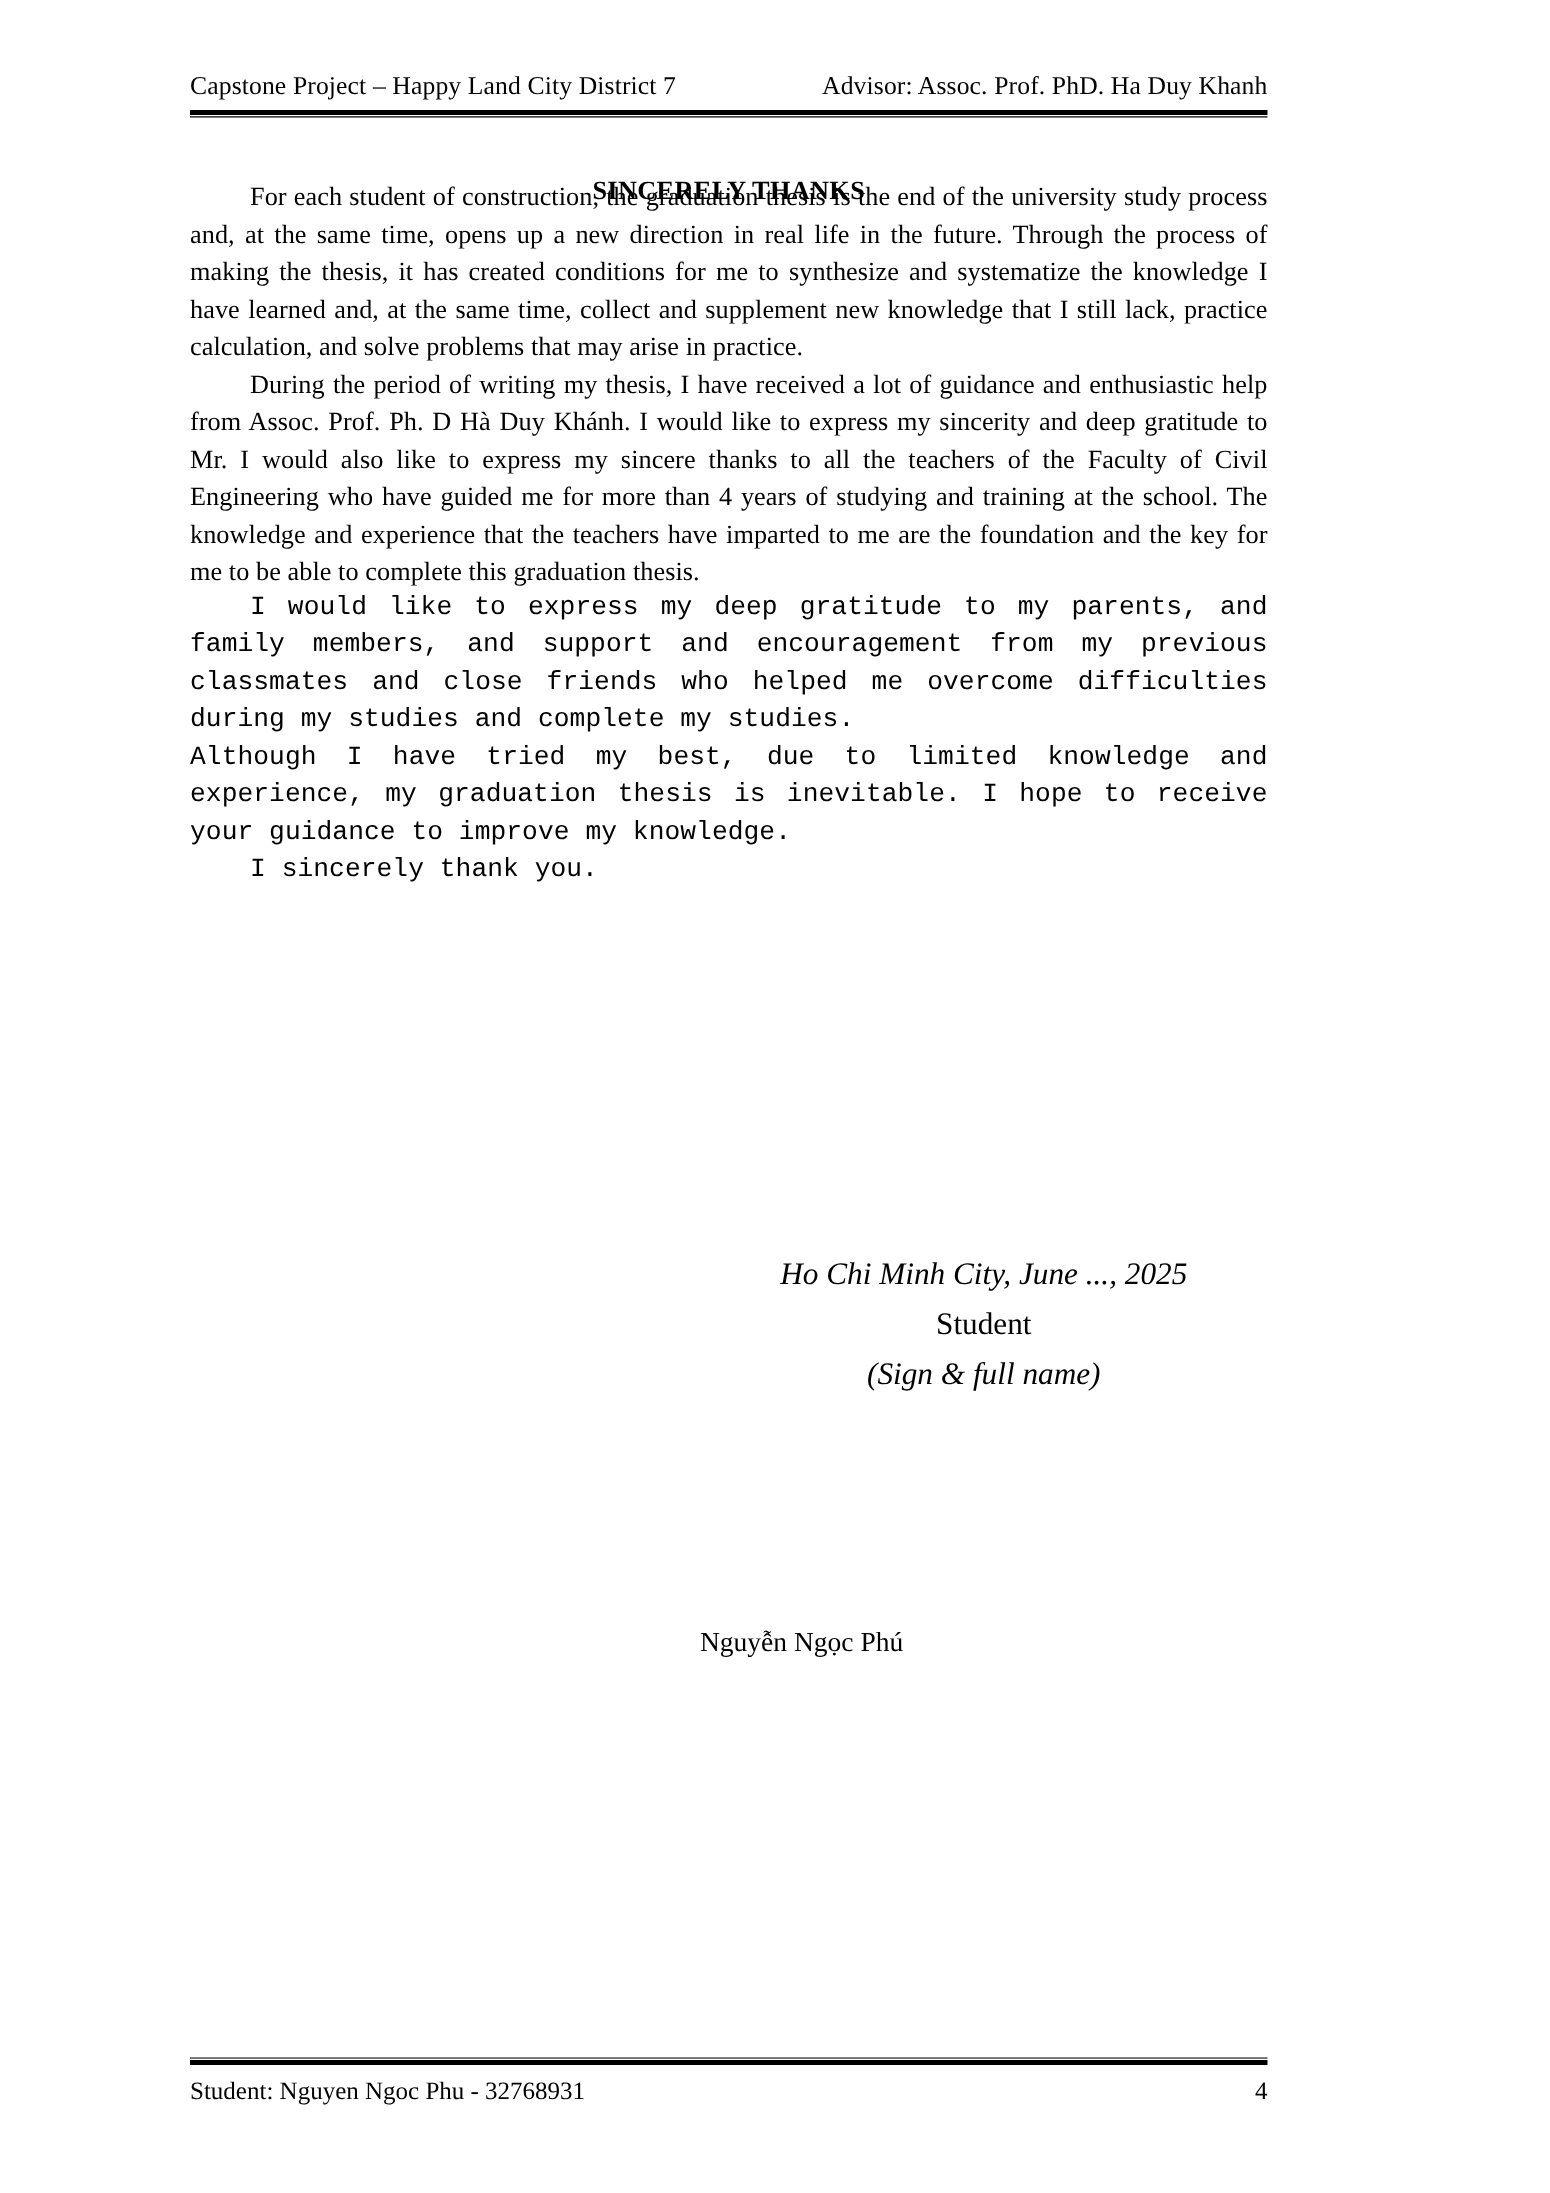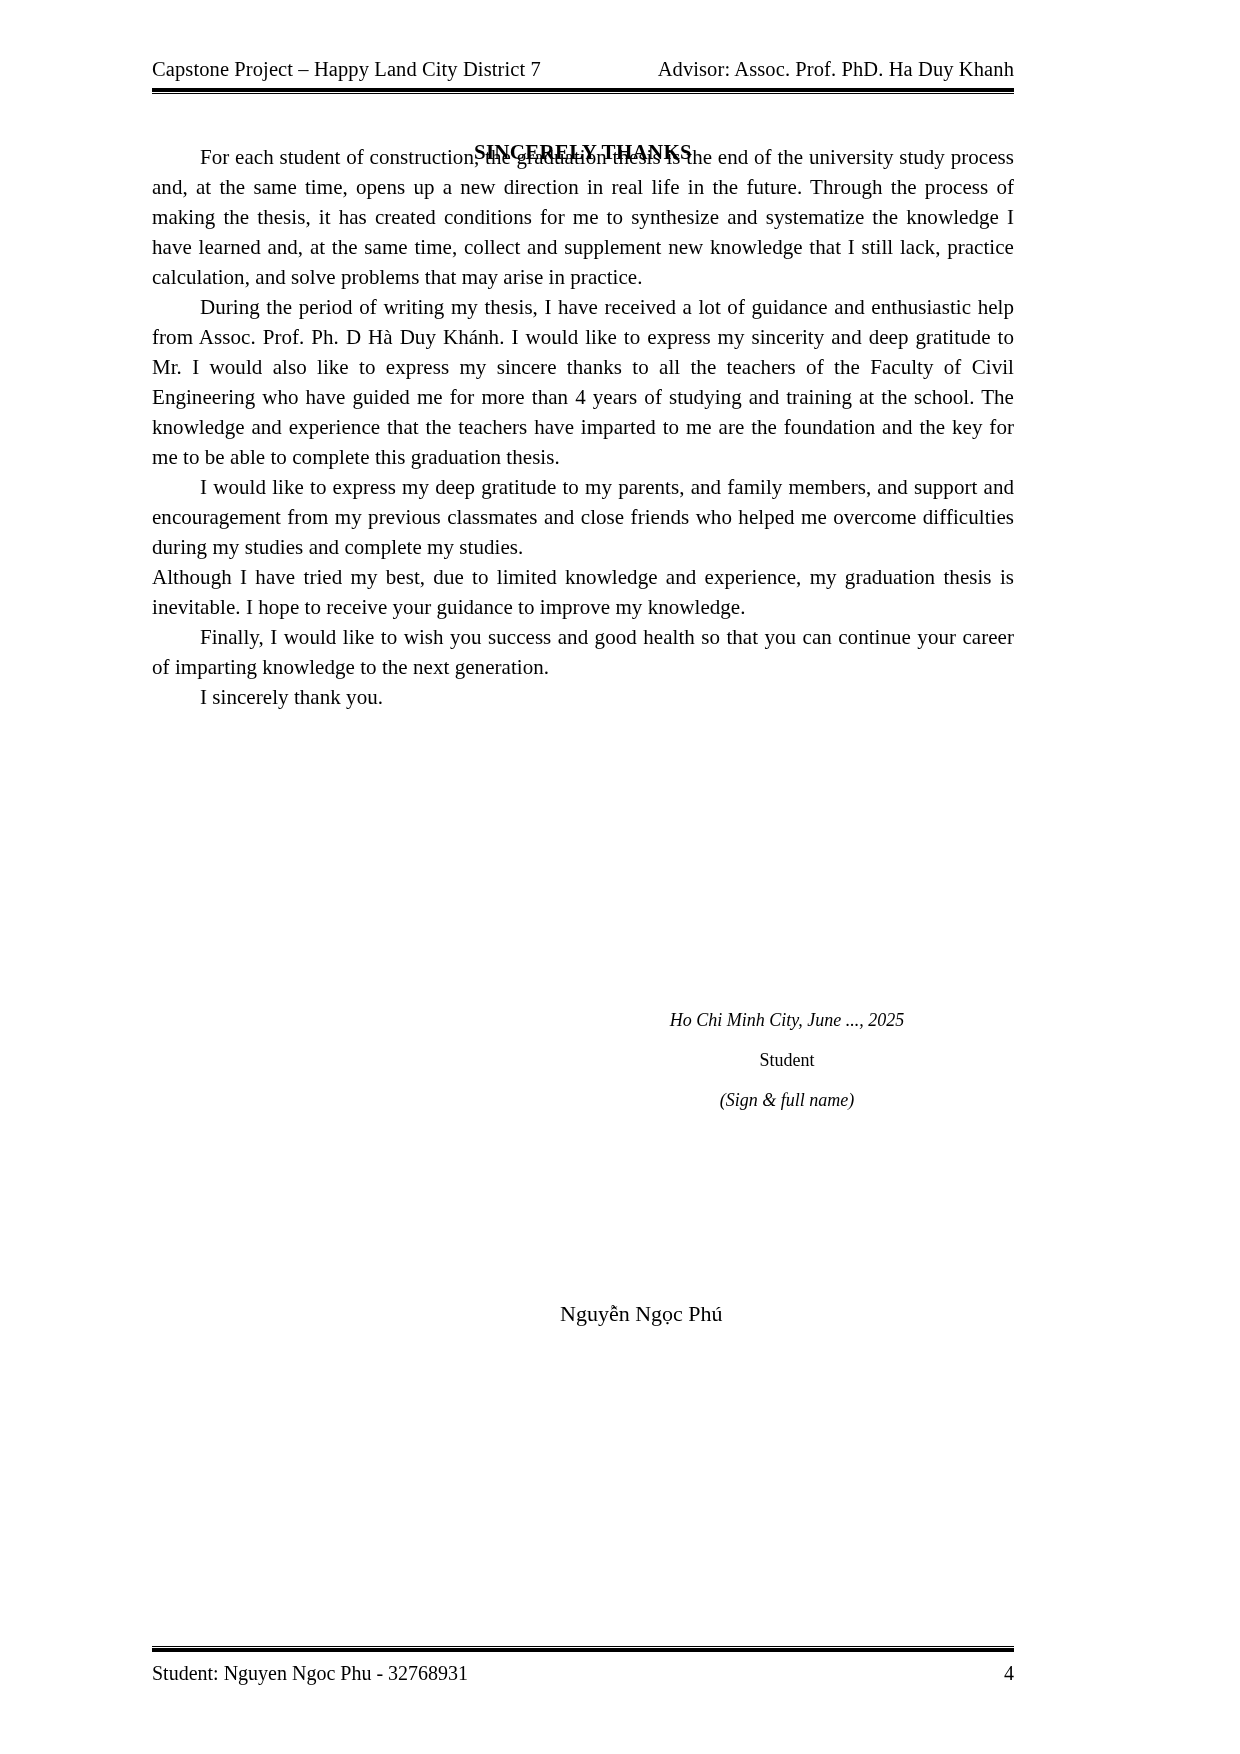--- a/index.html
+++ b/index.html
@@ -93,32 +93,33 @@
     text-align: justify;
     text-justify: inter-word;
     text-indent: 48px;
     letter-spacing: 0.05px;
   }
   .para.no-indent {
     text-indent: 0;
   }
   .para.last-line-left {
     text-align-last: left;
+    font-family: Liberation Mono, monospace;
   }
 
   
   .sign-block {
     position: absolute;
     left: 560px;
     top: 1000px;
     width: 454px;
     text-align: center;
   }
   .sign-line {
-    font-size: 18px;
+    font-size: 25px;
     line-height: 40px;
     white-space: nowrap;
   }
   .sign-line.italic {
     font-style: italic;
   }
 
   .sign-name {
     position: absolute;
     left: 560px;
@@ -181,21 +182,20 @@
     <div class="thin"></div>
   </div>
 
   <div class="doc-title">SINCERELY THANKS</div>
 
   <div class="body-block">
     <p class="para">For each student of construction, the graduation thesis is the end of the university study process and, at the same time, opens up a new direction in real life in the future. Through the process of making the thesis, it has created conditions for me to synthesize and systematize the knowledge I have learned and, at the same time, collect and supplement new knowledge that I still lack, practice calculation, and solve problems that may arise in practice.</p>
     <p class="para">During the period of writing my thesis, I have received a lot of guidance and enthusiastic help from Assoc. Prof. Ph. D Hà Duy Khánh. I would like to express my sincerity and deep gratitude to Mr. I would also like to express my sincere thanks to all the teachers of the Faculty of Civil Engineering who have guided me for more than 4 years of studying and training at the school. The knowledge and experience that the teachers have imparted to me are the foundation and the key for me to be able to complete this graduation thesis.</p>
     <p class="para last-line-left">I would like to express my deep gratitude to my parents, and family members, and support and encouragement from my previous classmates and close friends who helped me overcome difficulties during my studies and complete my studies.</p>
     <p class="para no-indent last-line-left">Although I have tried my best, due to limited knowledge and experience, my graduation thesis is inevitable. I hope to receive your guidance to improve my knowledge.</p>
-    <p class="para last-line-left">Finally, I would like to wish you success and good health so that you can continue your career of imparting knowledge to the next generation.</p>
     <p class="para last-line-left">I sincerely thank you.</p>
   </div>
 
   <div class="sign-block">
     <div class="sign-line italic">Ho Chi Minh City, June ..., 2025</div>
     <div class="sign-line">Student</div>
     <div class="sign-line italic">(Sign &amp; full name)</div>
   </div>
 
   <div class="sign-name">Nguyễn Ngọc Phú</div>

